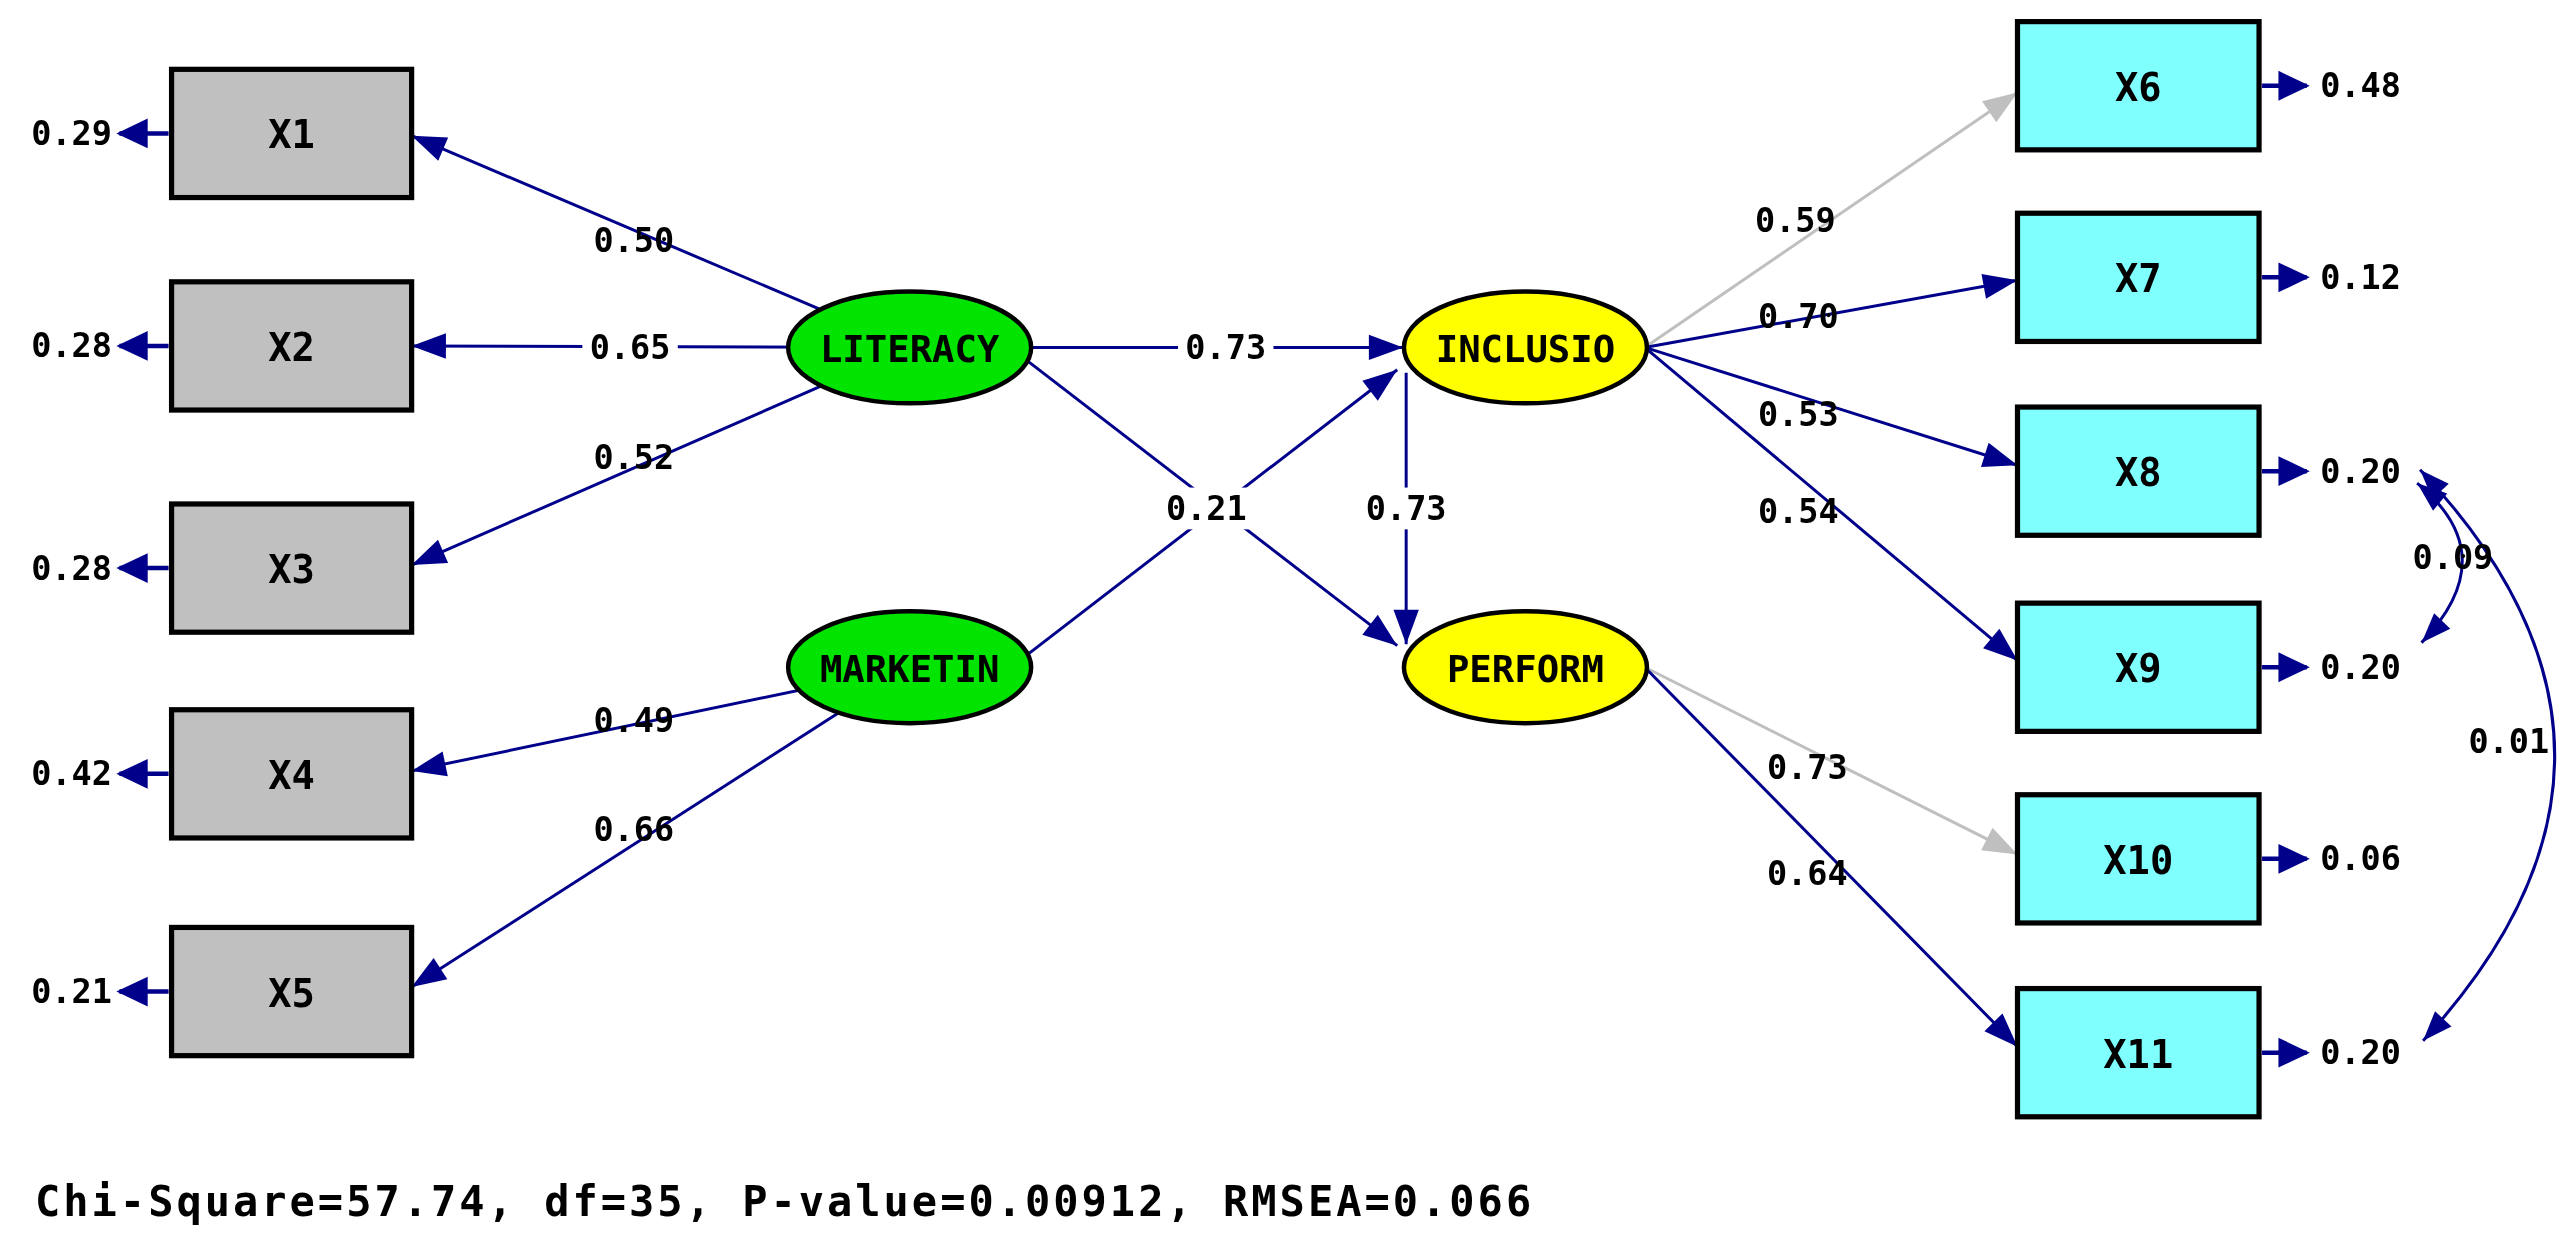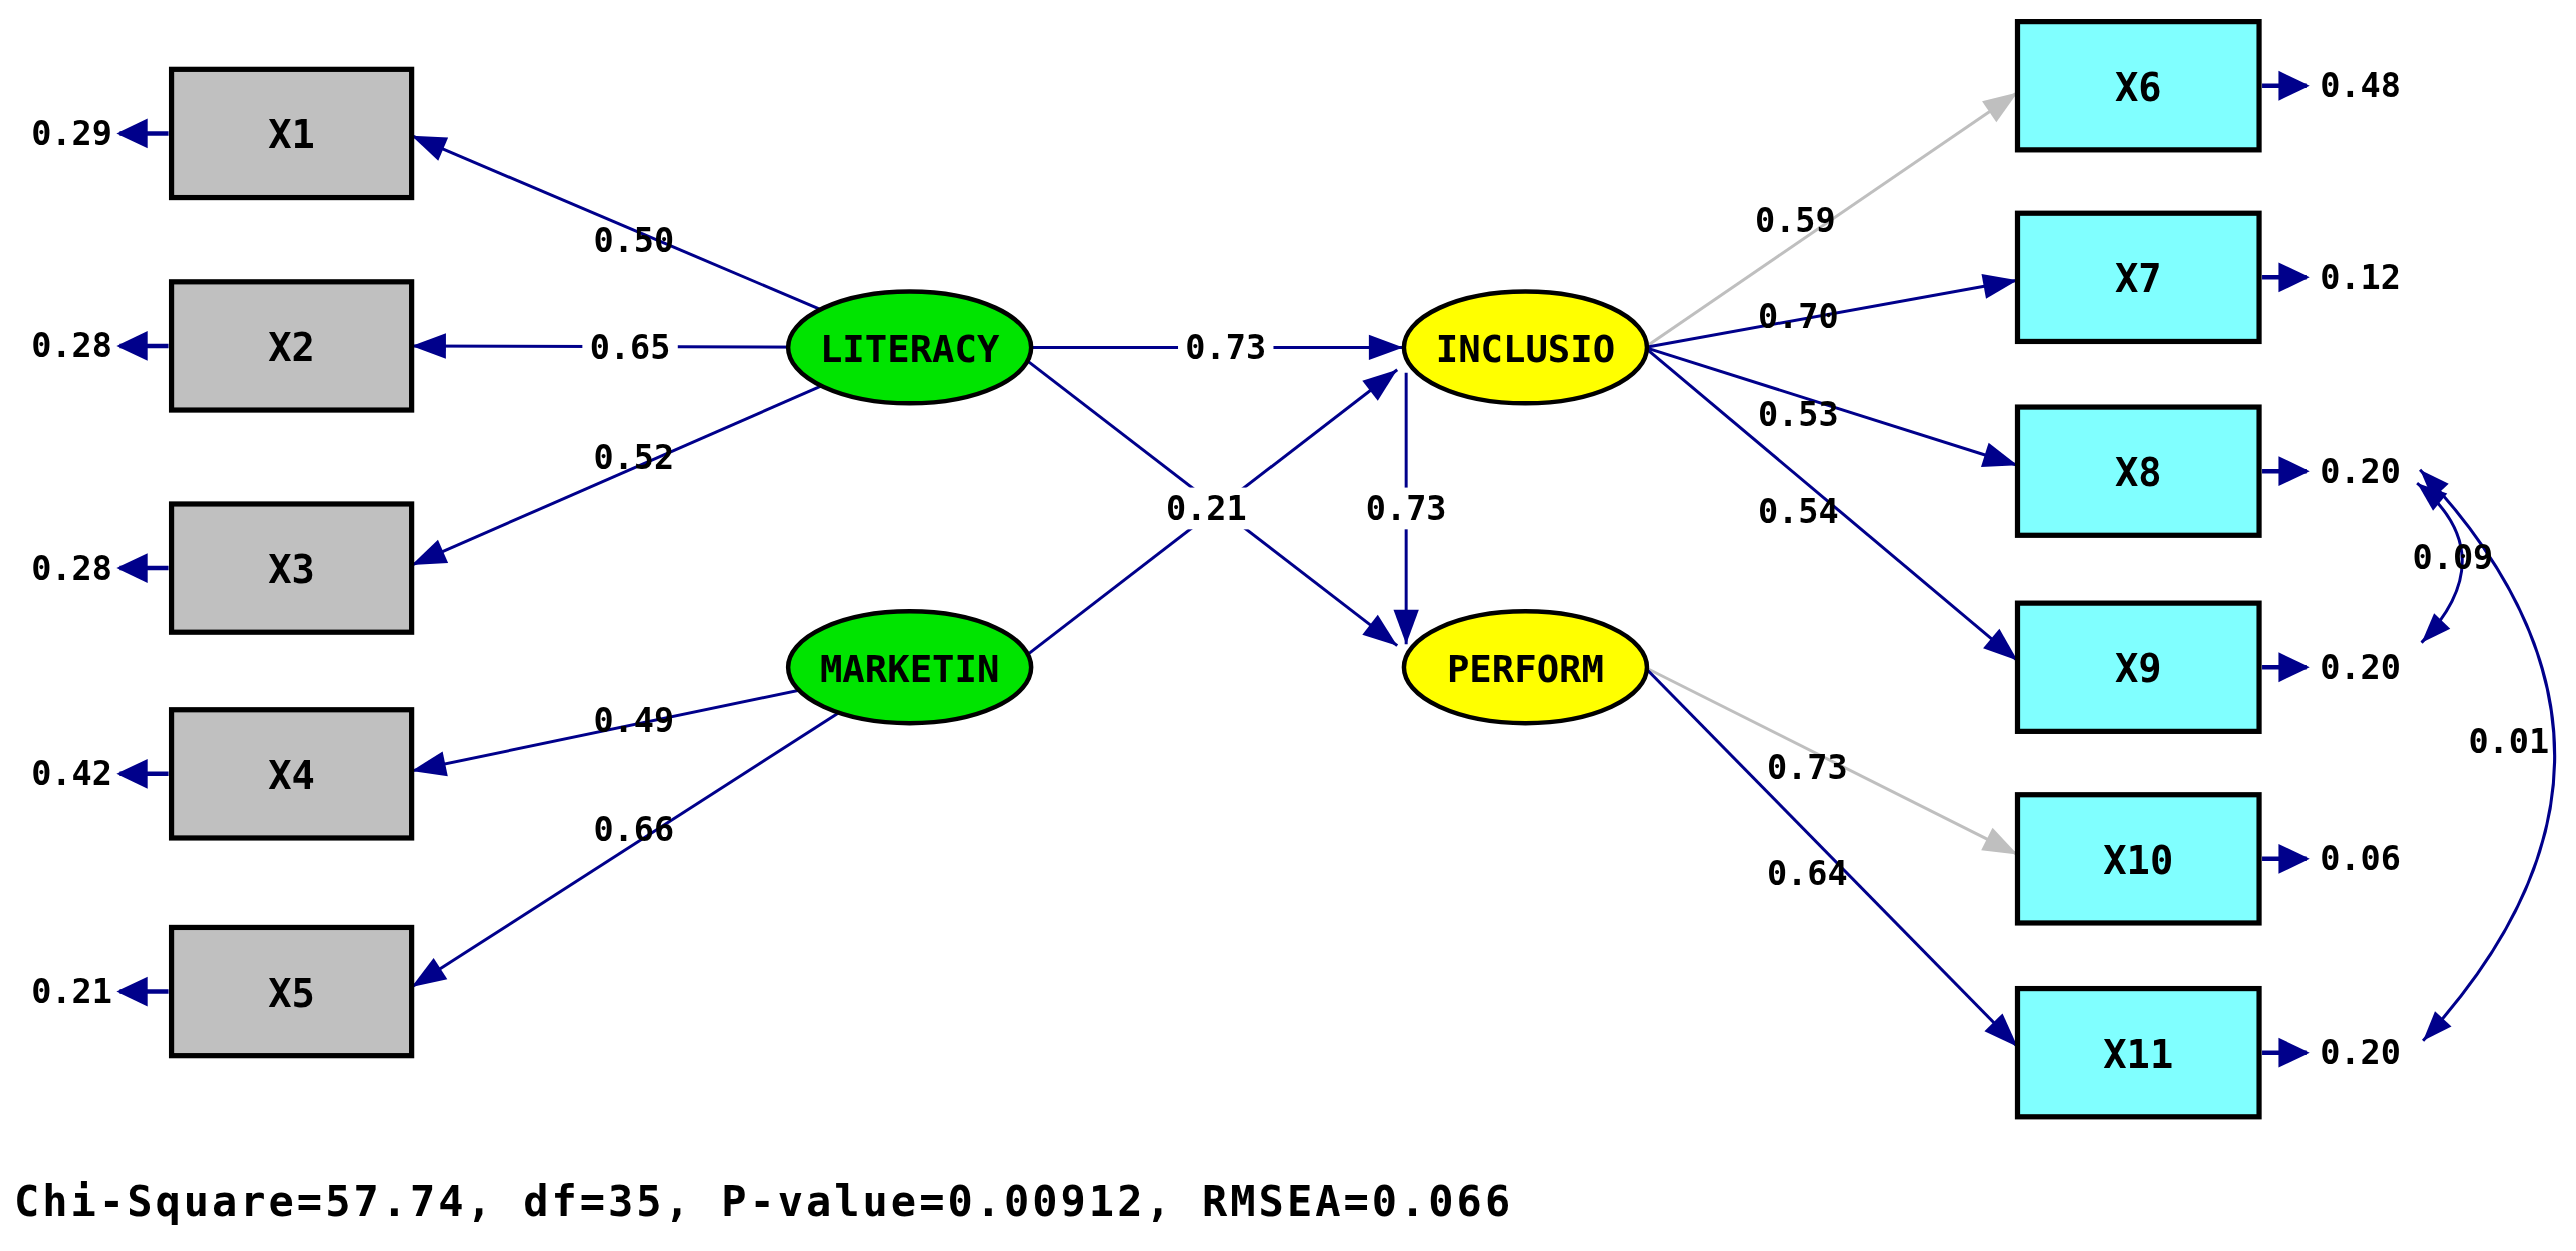--- a/index.html
+++ b/index.html
@@ -1,20 +1,20 @@
 <!DOCTYPE html>
 <html style="font-size:12px"><head>
 <meta charset="utf-8">
 <style>
   html,body{margin:0;padding:0;background:#ffffff;}
   body{width:2576px;height:1251px;overflow:hidden;}
   .stage{position:relative;width:2576px;height:1251px;background:#ffffff;
          font-family:"DejaVu Sans Mono","Liberation Mono",monospace;}
   svg{position:absolute;left:0;top:0;}
-  .fit{position:absolute;left:14px;top:1177px;color:#000;
+  .fit{position:absolute;left:35px;top:1177px;color:#000;
        font:bold 42px "DejaVu Sans Mono","Liberation Mono",monospace;
        letter-spacing:3px;white-space:nowrap;}
   text{font-family:"DejaVu Sans Mono","Liberation Mono",monospace;font-weight:bold;}
 </style>
 </head>
 <body>
 
 <div class="stage">
   <svg id="diagram" width="2576" height="1251" viewBox="0 0 3455 1678">
       <line x1="1220" y1="466" x2="552" y2="182" stroke="#00008B" stroke-width="4"></line>

